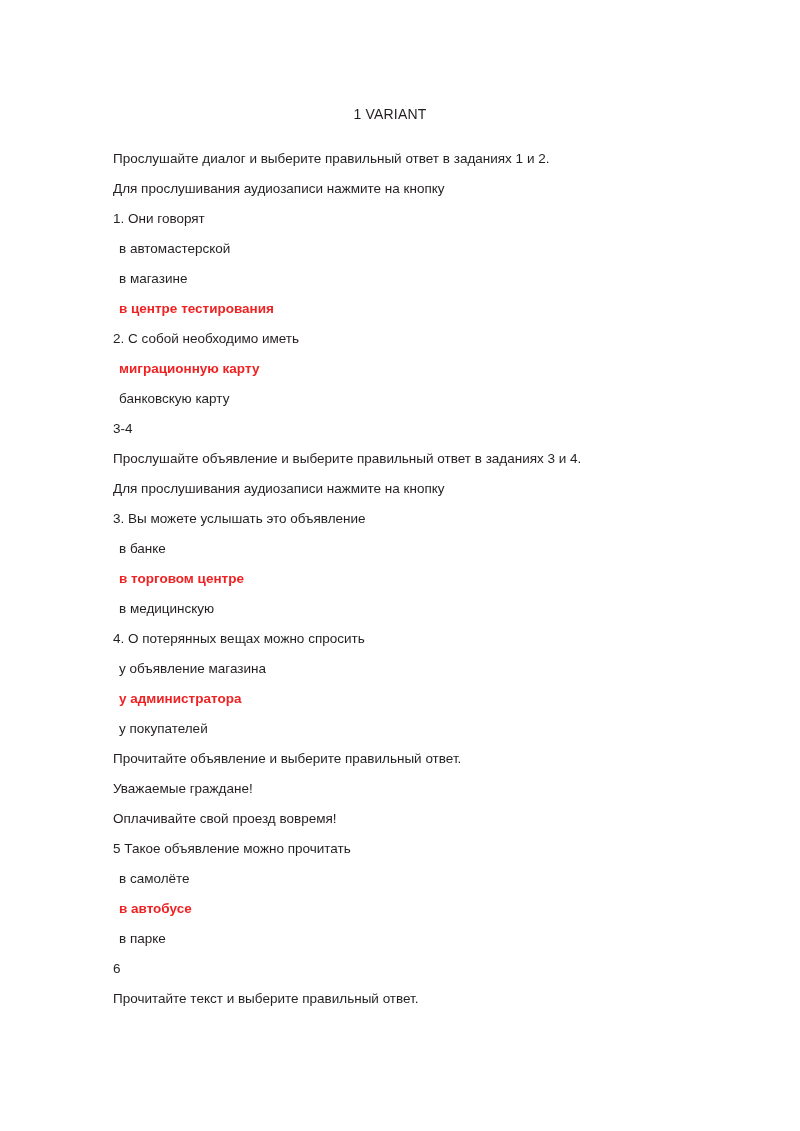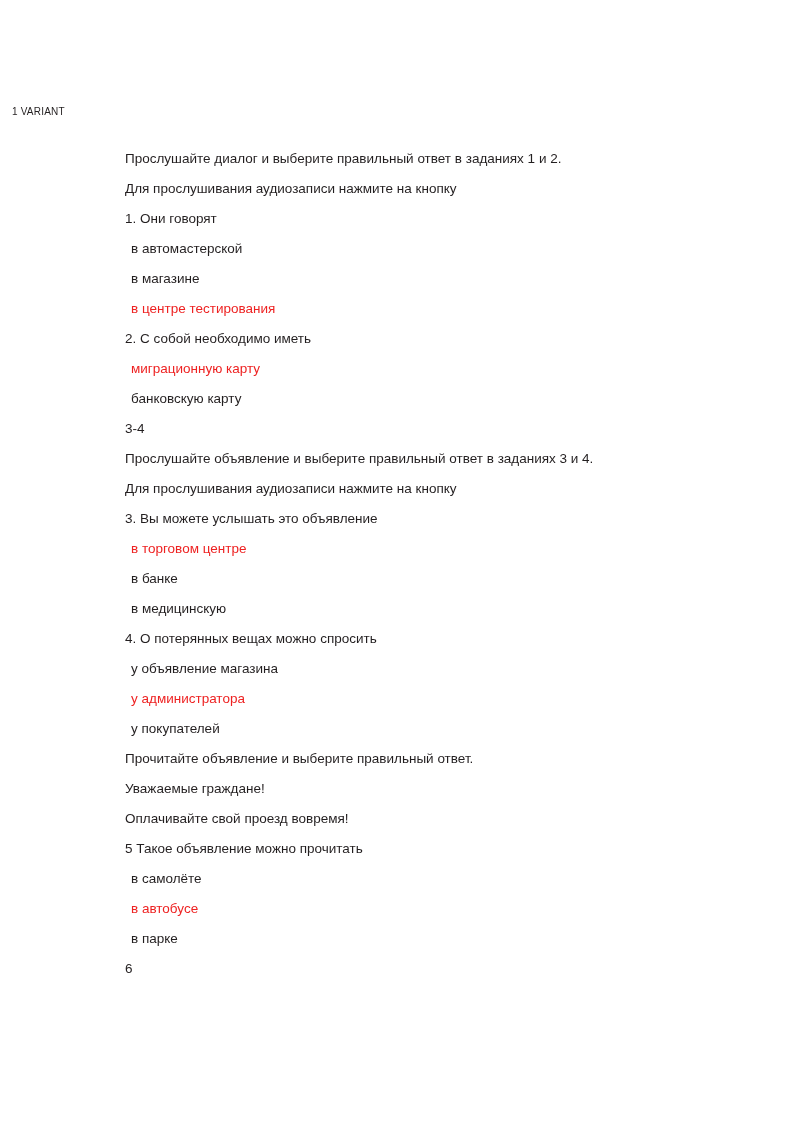--- a/index.html
+++ b/index.html
@@ -13,45 +13,46 @@
     width: 800px;
     height: 1131px;
     margin: 0 auto;
     background: #ffffff;
     font-family: "Liberation Sans", "DejaVu Sans", sans-serif;
     overflow: hidden;
   }
   .doc-title {
     position: absolute;
     top: 106px;
-    left: 12px;
+    left: 0;
     width: 780px;
-    font-size: 10px;
+    text-align: center;
+    font-size: 14px;
     color: #231f20;
     letter-spacing: 0.2px;
   }
   .body-block {
     position: absolute;
     top: 144px;
     left: 113px;
     width: 660px;
   }
   .line {
     font-size: 13.5px;
     line-height: 30px;
     height: 30px;
     color: #231f20;
     white-space: pre;
-    margin-left: 12px;
   }
   .line.indent {
     padding-left: 6px;
   }
   .line.answer {
     color: #ee2222;
+    font-weight: bold;
   }
 </style>
 </head>
 <body>
 
 <div class="page">
 
   <div class="doc-title">1 VARIANT</div>
 
   <div class="body-block">
@@ -61,30 +62,31 @@
       <div class="line indent">в автомастерской</div>
       <div class="line indent">в магазине</div>
       <div class="line indent answer">в центре тестирования</div>
       <div class="line">2. С собой необходимо иметь</div>
       <div class="line indent answer">миграционную карту</div>
       <div class="line indent">банковскую карту</div>
       <div class="line">3-4</div>
       <div class="line">Прослушайте объявление и выберите правильный ответ в заданиях 3 и 4.</div>
       <div class="line">Для прослушивания аудиозаписи нажмите на кнопку</div>
       <div class="line">3. Вы можете услышать это объявление</div>
+      <div class="line indent">в банке</div>
       <div class="line indent answer">в торговом центре</div>
-      <div class="line indent">в банке</div>
       <div class="line indent">в медицинскую</div>
       <div class="line">4. О потерянных вещах можно спросить</div>
       <div class="line indent">у объявление магазина</div>
       <div class="line indent answer">у администратора</div>
       <div class="line indent">у покупателей</div>
       <div class="line">Прочитайте объявление и выберите правильный ответ.</div>
       <div class="line">Уважаемые граждане!</div>
       <div class="line">Оплачивайте свой проезд вовремя!</div>
       <div class="line">5 Такое объявление можно прочитать</div>
       <div class="line indent">в самолёте</div>
       <div class="line indent answer">в автобусе</div>
       <div class="line indent">в парке</div>
       <div class="line">6</div>
+      <div class="line">Прочитайте текст и выберите правильный ответ.</div>
     </div>
 
 </div>
 
 </body></html>

